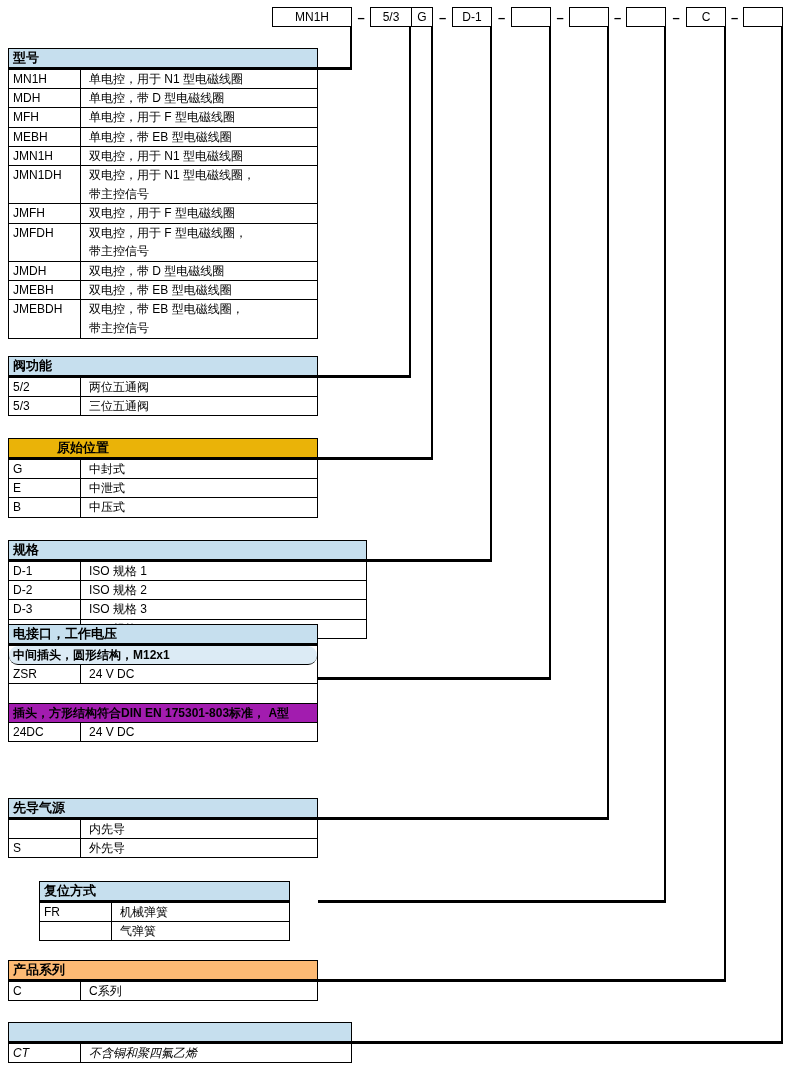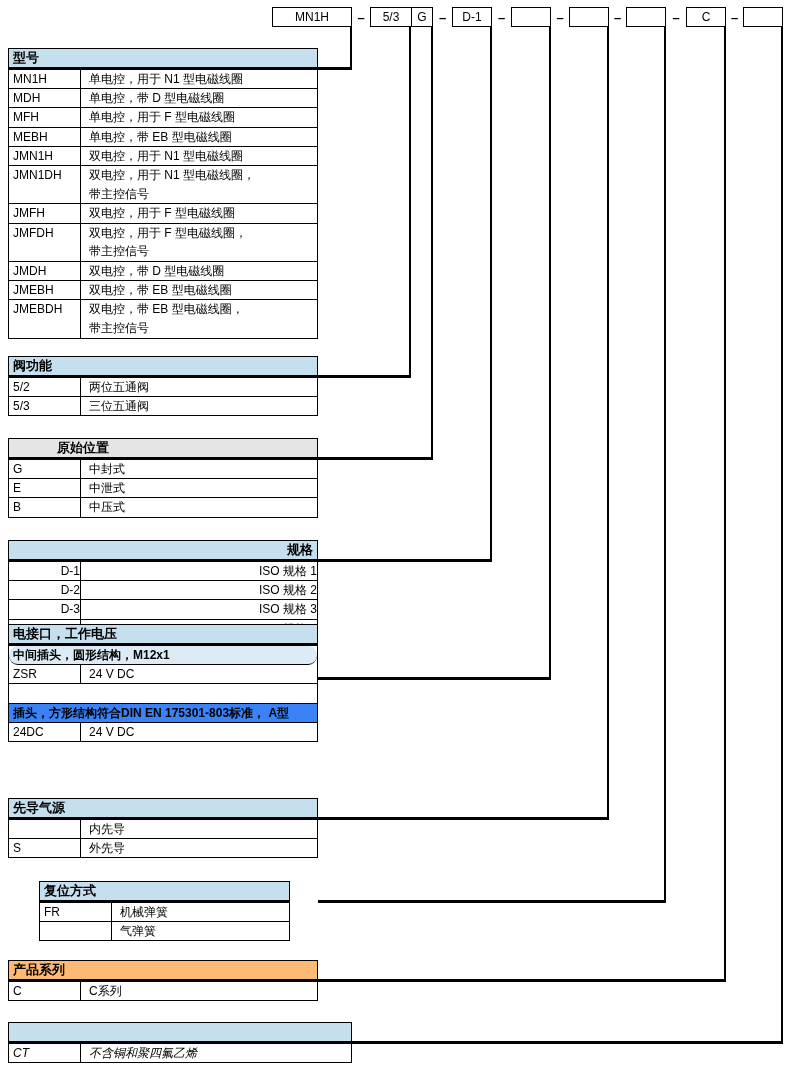--- a/index.html
+++ b/index.html
@@ -209,37 +209,37 @@
             <div class="c-code">5/2</div>
             <div class="c-desc">两位五通阀</div>
           </div>
           <div class="t-row">
             <div class="c-code">5/3</div>
             <div class="c-desc">三位五通阀</div>
           </div>
         </div>
       </div>
       <div class="section" style="top: 438px; width: 310px;">
-        <div class="sec-header" style="background: #e5e5e5; padding-left: 48px;">原始位置</div>
+        <div class="sec-header" style="background: #eab308; padding-left: 48px;">原始位置</div>
         <div class="sec-body">
           <div class="t-row">
             <div class="c-code">G</div>
             <div class="c-desc">中封式</div>
           </div>
           <div class="t-row">
             <div class="c-code">E</div>
             <div class="c-desc">中泄式</div>
           </div>
           <div class="t-row">
             <div class="c-code">B</div>
             <div class="c-desc">中压式</div>
           </div>
         </div>
       </div>
-      <div class="section" style="top: 540px; width: 310px; text-align: right;">
+      <div class="section" style="top: 540px; width: 359px;">
         <div class="sec-header" style="background: rgb(198, 223, 238);">规格</div>
         <div class="sec-body">
           <div class="t-row">
             <div class="c-code">D-1</div>
             <div class="c-desc">ISO 规格 1</div>
           </div>
           <div class="t-row">
             <div class="c-code">D-2</div>
             <div class="c-desc">ISO 规格 2</div>
           </div>
@@ -255,21 +255,21 @@
       </div>
       <div class="section" style="top: 624px; width: 310px;">
         <div class="sec-header" style="background: rgb(198, 223, 238);">电接口，工作电压</div>
         <div class="sec-body">
           <div class="t-sub" style="background: rgb(220, 235, 245); border-radius: 9px;">中间插头，圆形结构，M12x1</div>
           <div class="t-row">
             <div class="c-code">ZSR</div>
             <div class="c-desc">24 V DC</div>
           </div>
           <div class="t-gap"></div>
-          <div class="t-sub" style="background: #3b82f6;">插头，方形结构符合DIN EN 175301-803标准， A型</div>
+          <div class="t-sub" style="background: #a21caf;">插头，方形结构符合DIN EN 175301-803标准， A型</div>
           <div class="t-row">
             <div class="c-code">24DC</div>
             <div class="c-desc">24 V DC</div>
           </div>
         </div>
       </div>
       <div class="section" style="top: 798px; width: 310px;">
         <div class="sec-header" style="background: rgb(198, 223, 238);">先导气源</div>
         <div class="sec-body">
           <div class="t-row">

